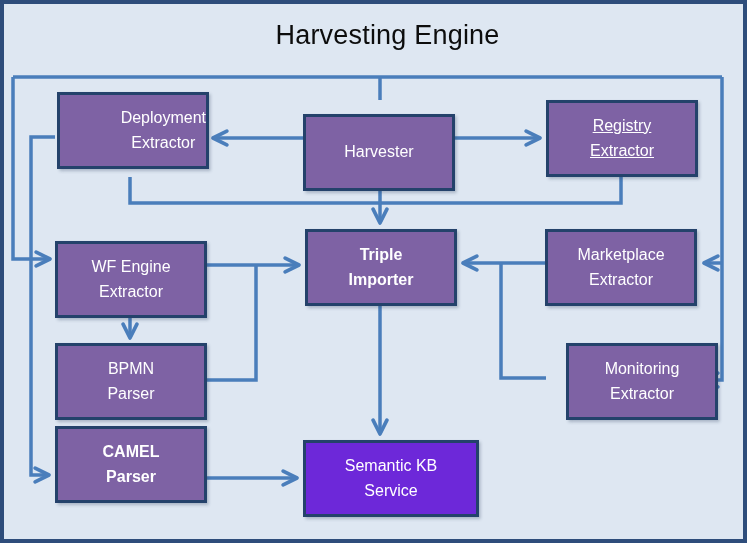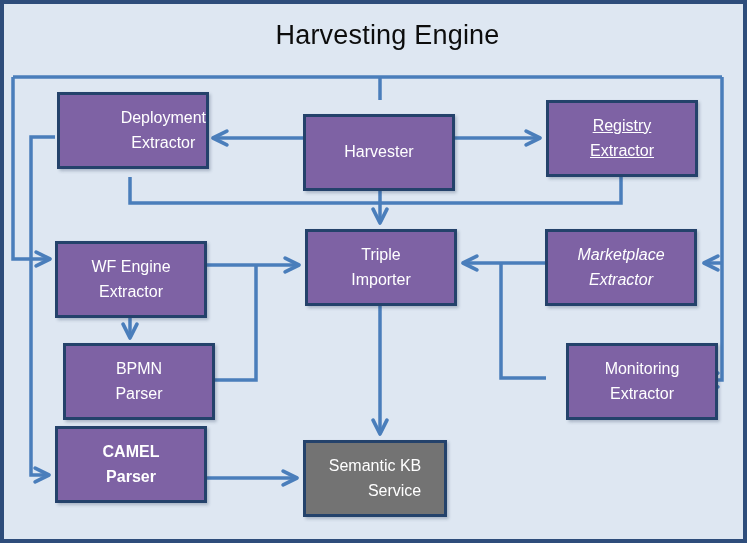--- a/index.html
+++ b/index.html
@@ -37,26 +37,26 @@
     font-size:16px;
     line-height:1.55;
     box-shadow:1.5px 2px 3px rgba(40,60,90,0.3);
   }
   .node-label { white-space:pre-line; }
   
   #n-deployment  { left:53px;  top:88px;justify-content:flex-end;  }
   #n-harvester   { left:299px; top:110px;  }
   #n-registry    { left:542px; top:96px;text-decoration:underline;  }
   #n-wf          { left:51px;  top:237px; }
-  #n-triple      { left:301px; top:225px; }
-  #n-marketplace { left:541px; top:225px;font-style:italic; }
-  #n-bpmn        { left:59px;  top:339px; }
+  #n-triple      { left:301px; top:225px;font-weight:bold; }
+  #n-marketplace { left:541px; top:225px; }
+  #n-bpmn        { left:51px;  top:339px; }
   #n-monitoring  { left:542px; top:339px;margin-left:20px; }
   #n-camel       { left:51px;  top:422px;font-weight:bold; }
-  #n-kb          { left:299px; top:436px; width:144px; background:#737373;text-align:right; }
+  #n-kb          { left:299px; top:436px; width:176px; background:#6d28d9; }
 </style>
 </head>
 <body>
 
 <div class="frame">
 
   <div class="title">Harvesting Engine</div>
 
   <svg class="edges" width="747" height="543" viewBox="0 0 747 543" fill="none" stroke="#4A7EBB" stroke-width="3.5">
     <defs>

